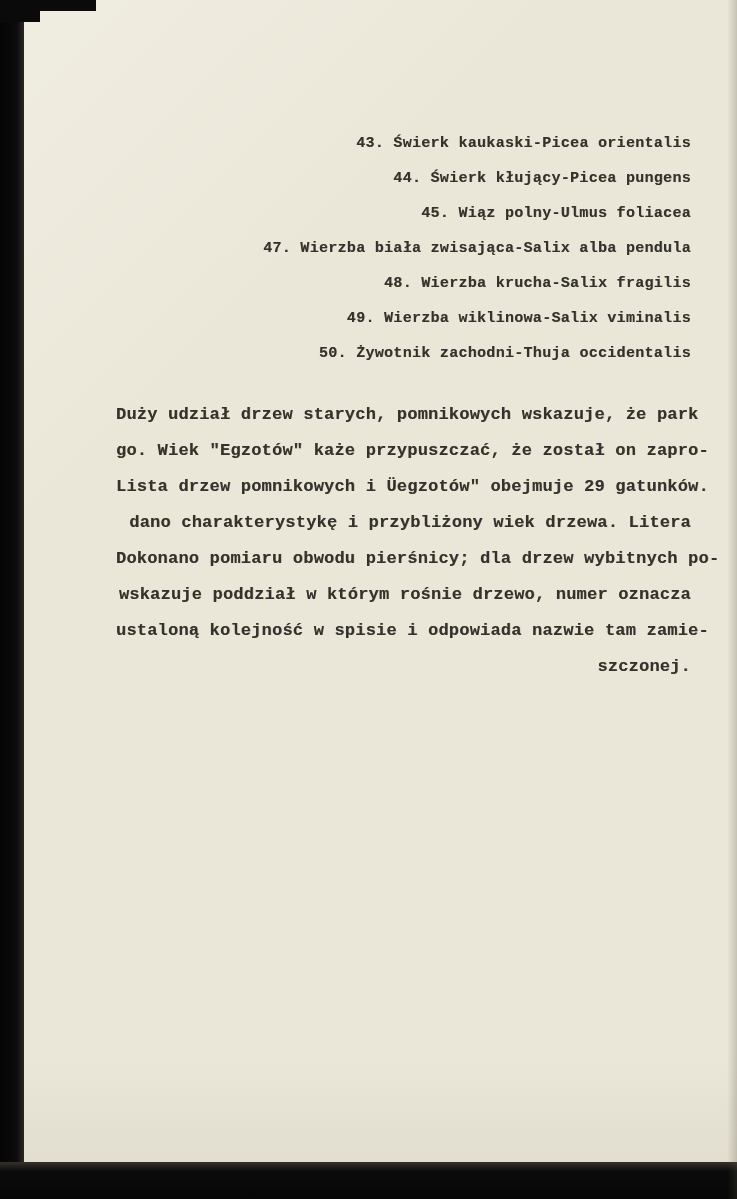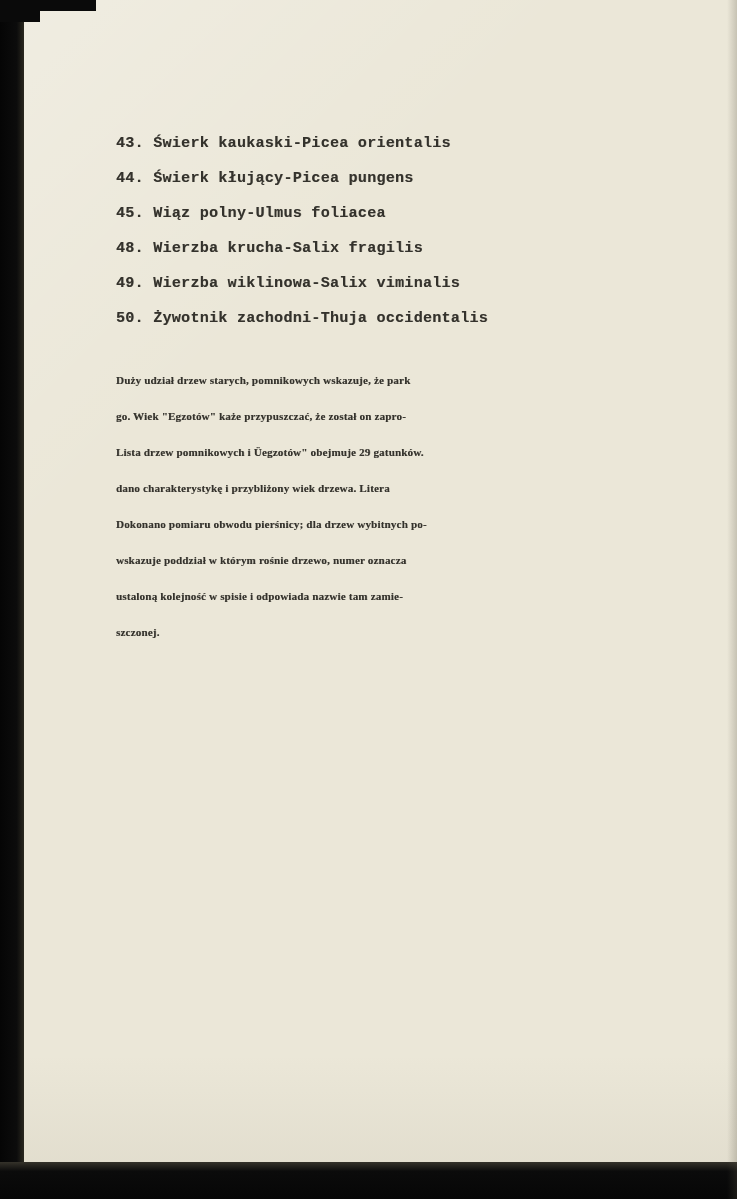--- a/index.html
+++ b/index.html
@@ -11,20 +11,21 @@
     position: relative;
     width: 737px;
     height: 1199px;
     margin: 0 auto;
     background:
       linear-gradient(135deg, rgba(255,255,255,0.25) 0%, rgba(255,255,255,0) 30%),
       linear-gradient(0deg, rgba(120,110,90,0.10) 0%, rgba(0,0,0,0) 12%),
       #ebe7d8;
     overflow: hidden;
     font-family: "Liberation Mono", "DejaVu Sans Mono", monospace;
+    text-align: right;
   }
   
   .edge-left {
     position: absolute; left: 0; top: 0;
     width: 24px; height: 100%;
     background: linear-gradient(90deg, #050505 0%, #0c0c0c 70%, #2a281f 100%);
   }
   .edge-bottom {
     position: absolute; left: 0; bottom: 0;
     width: 100%; height: 37px;
@@ -61,44 +62,44 @@
     font-size: 15px;
     line-height: 35px;
     font-weight: 700;
     letter-spacing: 0.3px;
     white-space: nowrap;
   }
   .paragraph {
     margin-top: 24px;
   }
   .paragraph .line {
-    font-size: 11px;
+    font-size: 17px;
     line-height: 36px;
     font-weight: 700;
     letter-spacing: 0.2px;
     white-space: nowrap;
-    font-family: Liberation Serif, serif;
   }
 </style>
 </head>
 <body>
 
 <div class="scan-page">
   <div class="edge-left"></div>
   <div class="edge-bottom"></div>
   <div class="edge-top"></div>
   <div class="edge-top-corner"></div>
   <div class="edge-right-shade"></div>
 
   <div class="content">
 
     <div class="tree-list">
       <div class="line">43. Świerk kaukaski-Picea orientalis</div>
       <div class="line">44. Świerk kłujący-Picea pungens</div>
       <div class="line">45. Wiąz polny-Ulmus foliacea</div>
+      <div class="line">47. Wierzba biała zwisająca-Salix alba pendula</div>
       <div class="line">48. Wierzba krucha-Salix fragilis</div>
       <div class="line">49. Wierzba wiklinowa-Salix viminalis</div>
       <div class="line">50. Żywotnik zachodni-Thuja occidentalis</div>
     </div>
 
     <div class="paragraph">
       <div class="line">Duży udział drzew starych, pomnikowych wskazuje, że park</div>
       <div class="line">go. Wiek "Egzotów" każe przypuszczać, że został on zapro-</div>
       <div class="line">Lista drzew pomnikowych i Üegzotów" obejmuje 29 gatunków.</div>
       <div class="line">dano charakterystykę i przybliżony wiek drzewa. Litera</div>

